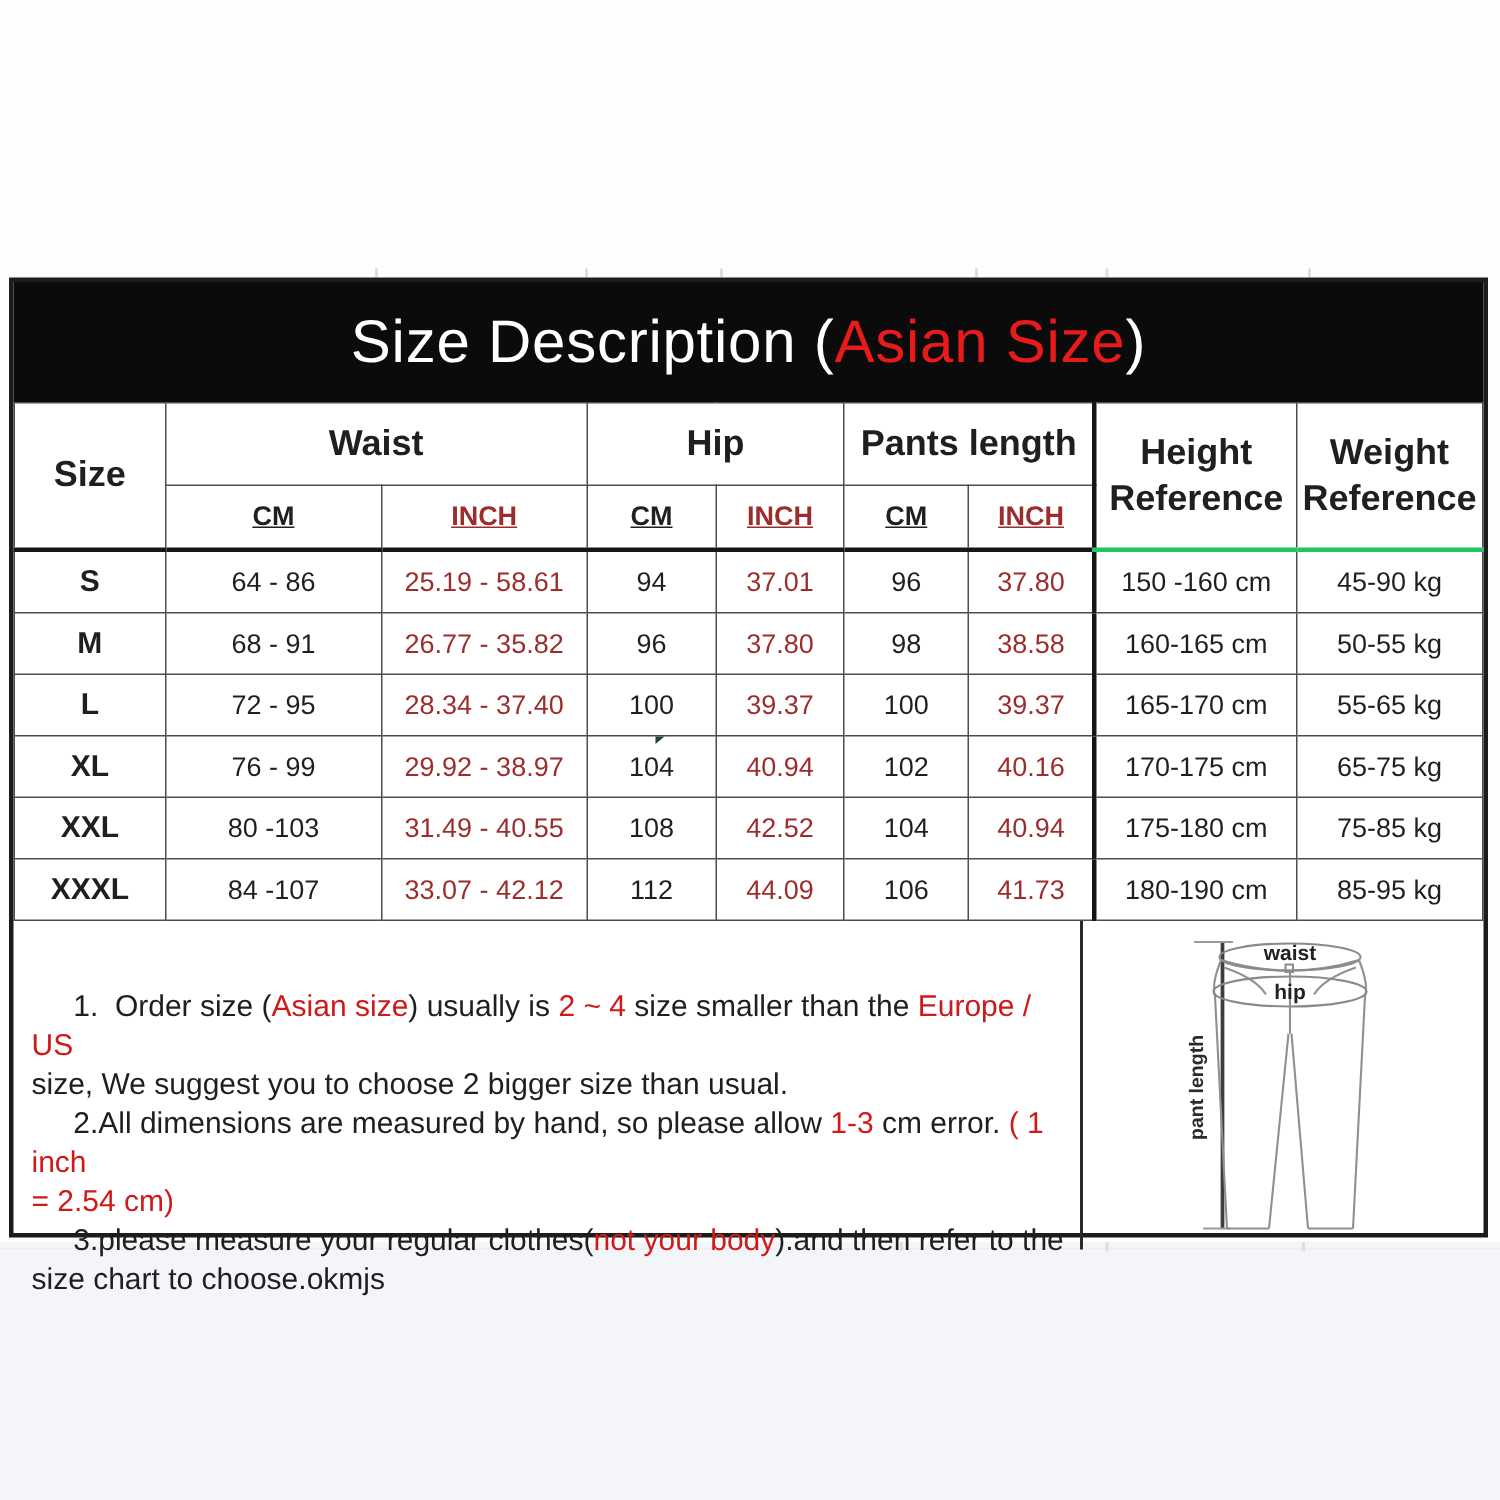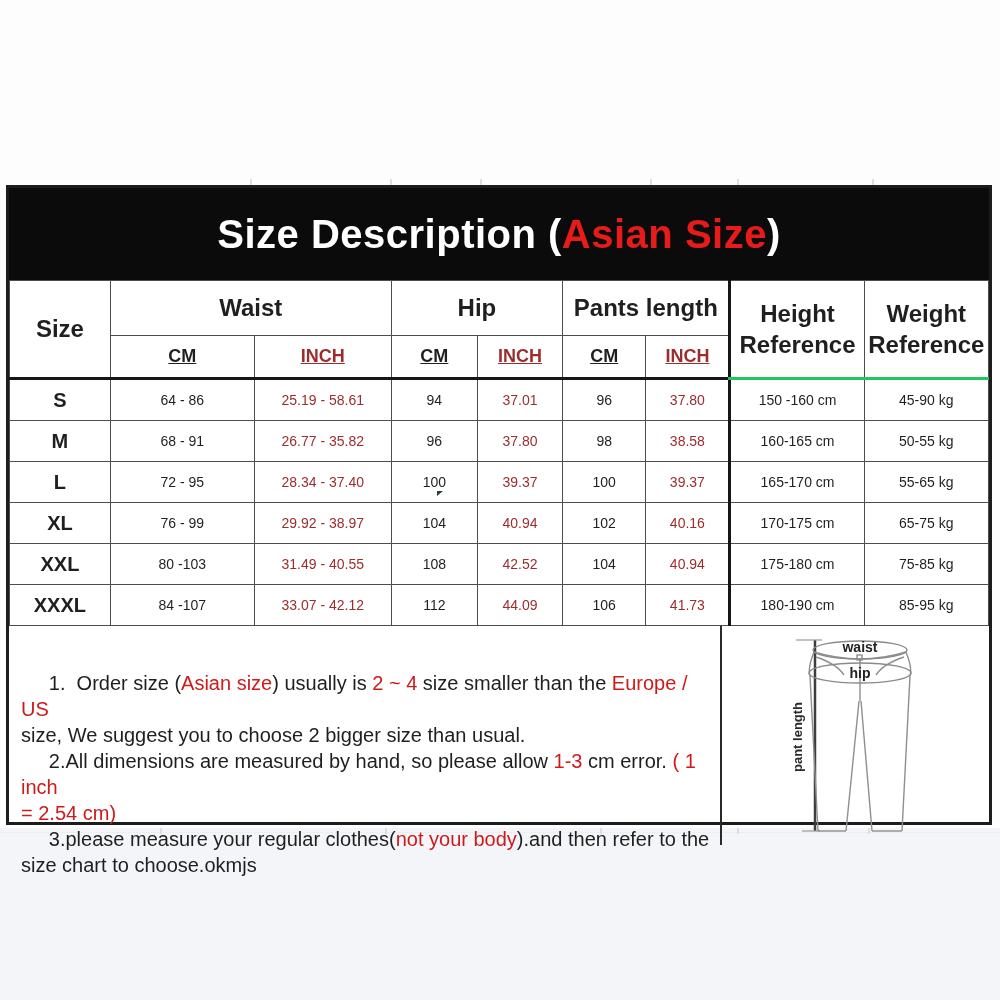--- a/index.html
+++ b/index.html
@@ -17,38 +17,38 @@
     font-family:"Liberation Sans",sans-serif;color:var(--ink);
     background:linear-gradient(#fdfdfe 0 82.8%,#f3f5f8 82.8% 100%);
   }
   .ghost-tick{position:absolute;width:2px;height:6px;background:#dcdee2;}
   .ghost-line{position:absolute;left:0;top:832px;width:1000px;height:1px;background:#eceef1;}
   .frame{
     position:absolute;left:6px;top:185px;width:986px;height:640px;
     box-sizing:border-box;border:3px solid var(--border-dark);background:#fff;
   }
   .title-bar{
-    height:92px;background:var(--bar-bg);color:#fff;
+    height:80px;background:var(--bar-bg);color:#fff;
     display:flex;align-items:center;justify-content:center;
-    font-size:40px;font-weight:700;letter-spacing:0.5px;
+    font-size:40px;font-weight:400;letter-spacing:0.5px;
   }
   .title-bar .red{color:var(--red-title);}
   table.size-table{
     width:100%;border-collapse:collapse;table-layout:fixed;
   }
   .size-table th,.size-table td{
     border:1px solid var(--border-thin);text-align:center;vertical-align:middle;
     padding:0;overflow:hidden;white-space:nowrap;
   }
   .size-table thead tr.grp th{height:54px;font-size:24px;font-weight:700;}
   .size-table thead tr.unit th{height:41px;font-size:18px;font-weight:700;border-bottom:3px solid #161616;text-decoration:underline;}
   .size-table th.size-h{font-size:26px;font-weight:700;border-bottom:3px solid #161616;}
   .size-table th.ref-h{font-size:21px;font-weight:700;white-space:normal;line-height:1.3;border-bottom:3px solid #22c55e;}
   .size-table .thickL{border-left:3px solid #161616;}
-  .size-table tbody td{height:40px;font-size:14px;}
+  .size-table tbody td{height:40px;font-size:18px;}
   .size-table tbody td.size-c{font-weight:700;font-size:20px;}
   .size-table .red-t{color:var(--red-table);}
   .bottom{
     display:flex;height:219px;box-sizing:border-box;
   }
   .reminder{
     flex:0 0 72.8%;box-sizing:border-box;border-right:2px solid #2a2a2a;
     padding:8px 6px 0 12px;white-space:pre-wrap;
   }
   .rem-heading{color:var(--red-note);font-weight:700;font-size:23px;line-height:28px;}

